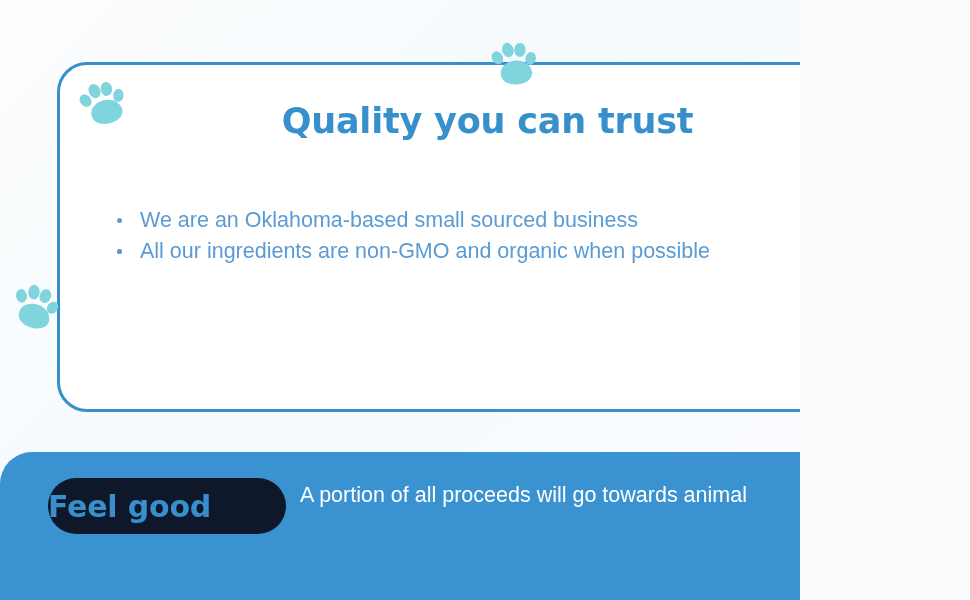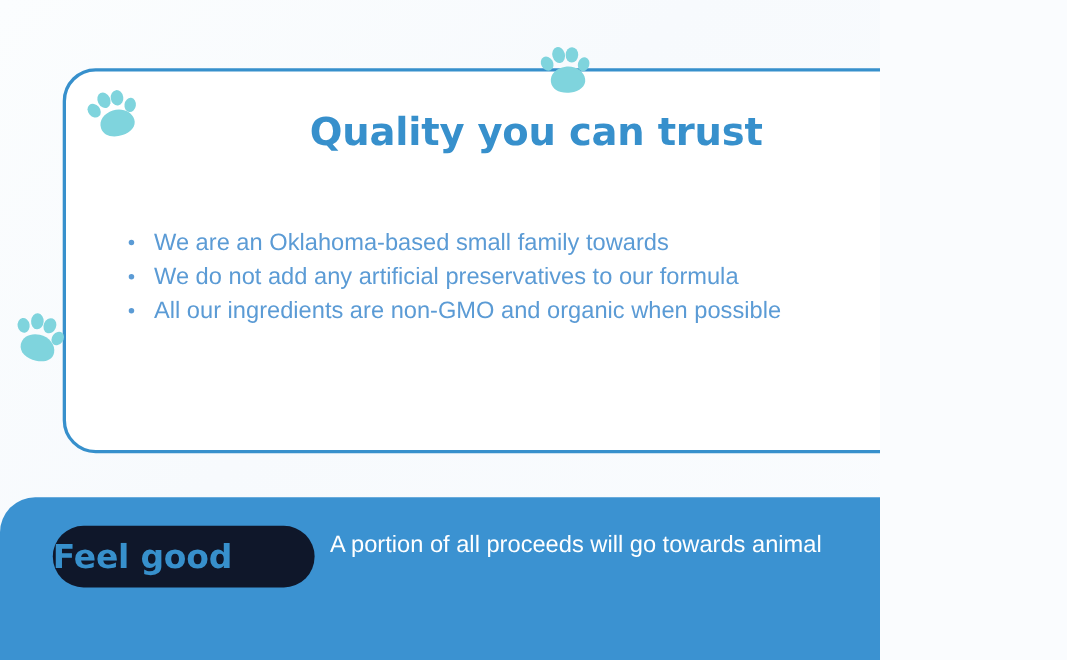--- a/index.html
+++ b/index.html
@@ -129,25 +129,24 @@
 <body>
 
 <div id="canvas">
 
   <div id="trust-card">
     <div id="card-title">Quality you can trust</div>
 
     <ul id="benefit-list">
       <li>
         <span class="bullet-dot"></span>
-        <span>We are an Oklahoma-based small family towards</span>
+        <span>We are an Oklahoma-based small sourced business</span>
       </li>
       <li>
         <span class="bullet-dot"></span>
-        <span>We do not add any artificial preservatives to our formula</span>
       </li>
       <li>
         <span class="bullet-dot"></span>
         <span>All our ingredients are non-GMO and organic when possible</span>
       </li>
     </ul>
   </div>
 
   <div id="feelgood-banner">
     <div id="feelgood-pill">

